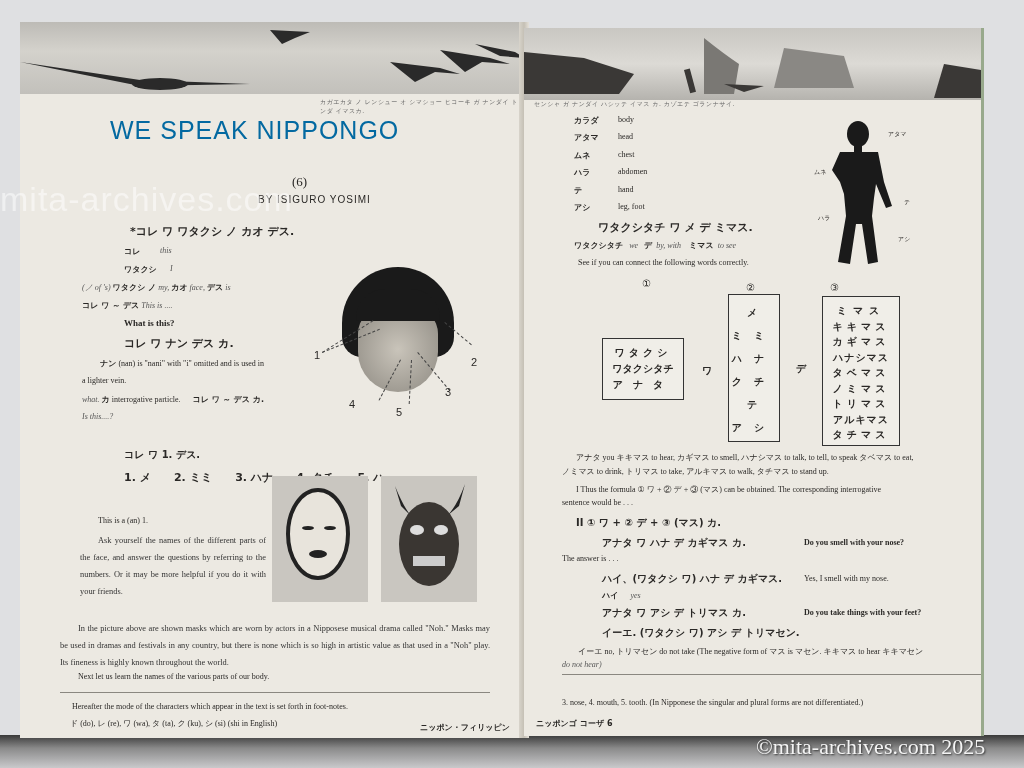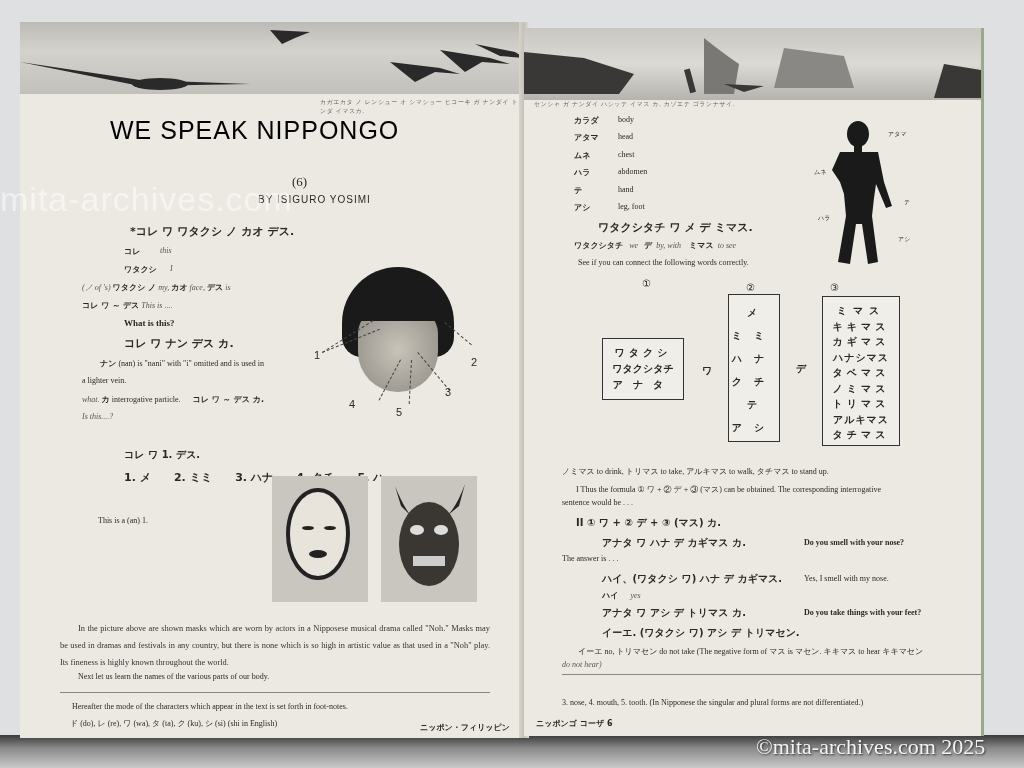--- a/index.html
+++ b/index.html
@@ -7,21 +7,21 @@
 body{position:relative;font-family:"Liberation Serif",serif;color:#2a2826}
 .bg-bottom{position:absolute;left:0;top:735px;width:1024px;height:33px;background:linear-gradient(#3a3a3a,#8a8a8a 40%,#c9c9cb)}
 .page{position:absolute;background:#ece9e2;overflow:hidden}
 .page.left{left:20px;top:22px;width:504px;height:716px;box-shadow:-2px 0 0 #555 inset}
 .page.right{left:524px;top:28px;width:460px;height:708px;border-right:3px solid #98a98c}
 .spine{position:absolute;left:519px;top:22px;width:10px;height:716px;background:linear-gradient(90deg,#d8d4cb,#c5c0b5,#e4e0d8)}
 .photo-strip{position:absolute;left:0;top:0;height:72px;background:linear-gradient(180deg,#bdbbb6,#d4d2cc 40%,#c2c0bb)}
 .left .photo-strip{width:504px}
 .right .photo-strip{width:480px;background:linear-gradient(180deg,#c9c7c2,#dcdad5 50%,#b5b3ae)}
 .caption-small{position:absolute;font-family:"DejaVu Sans",sans-serif;font-size:6px;color:#666;letter-spacing:0.5px}
-.title-en{position:absolute;left:90px;top:94px;font-family:"Liberation Sans",sans-serif;font-size:25px;color:#000000;letter-spacing:1px}
+.title-en{position:absolute;left:90px;top:94px;font-family:"Liberation Sans",sans-serif;font-size:25px;color:#0369a1;letter-spacing:1px}
 .title-jp{position:absolute;left:96px;top:126px;font-family:"DejaVu Sans",sans-serif;font-weight:bold;font-size:17px;letter-spacing:6px;color:#1d1d1d}
 .num6{position:absolute;left:272px;top:152px;font-size:13px}
 .byline{position:absolute;left:238px;top:172px;font-family:"Liberation Sans",sans-serif;font-size:10px;letter-spacing:1px}
 .t{position:absolute;white-space:nowrap}
 .jp{font-family:"DejaVu Sans",sans-serif;font-weight:bold}
 .it{font-style:italic;color:#555}
 .s9{font-size:9px}.s8{font-size:8px}.s10{font-size:10px}.s11{font-size:11px}
 .para{position:absolute;font-size:8.4px;line-height:17px;text-align:justify;color:#333}
 .face{position:absolute;left:322px;top:245px;width:112px;height:125px}
 .face .hair{position:absolute;left:0;top:0;width:112px;height:90px;background:#1a1a1a;border-radius:56px 56px 20px 20px}
@@ -121,20 +121,21 @@
   <div class="t jp s10" style="left:104px;top:426px">コレ ワ  1.  デス.</div>
   <div class="t jp s11" style="left:104px;top:448px">
     <span>1.</span> <span>メ</span>&nbsp;&nbsp;&nbsp;&nbsp;&nbsp;
     <span>2.</span> <span>ミミ</span>&nbsp;&nbsp;&nbsp;&nbsp;&nbsp;
     <span>3.</span> <span>ハナ</span>&nbsp;&nbsp;&nbsp;&nbsp;&nbsp;
     <span>4.</span> <span>クチ</span>&nbsp;&nbsp;&nbsp;&nbsp;&nbsp;
     <span>5.</span> <span>ハ</span>
   </div>
 
   <div class="t s8" style="left:78px;top:494px">This is a (an)  1.</div>
+  <div class="para" style="left:60px;top:510px;width:186px;text-indent:18px">Ask yourself the names of the different parts of the face, and answer the questions by referring to the numbers.  Or it may be more helpful if you do it with your friends.</div>
 
   <div class="maskbox mask1">
     <svg width="96" height="126">
         <ellipse cx="46" cy="58" rx="30" ry="44" fill="#e8e4dc" stroke="#222" stroke-width="4"></ellipse>
         <ellipse cx="36" cy="52" rx="6" ry="2" fill="#222"></ellipse>
         <ellipse cx="58" cy="52" rx="6" ry="2" fill="#222"></ellipse>
         <ellipse cx="46" cy="78" rx="9" ry="4" fill="#222"></ellipse>
       </svg>
   </div>
   <div class="maskbox mask2">
@@ -240,20 +241,21 @@
     <div class="cell" style="line-height:15.5px">キキマス</div>
     <div class="cell" style="line-height:15.5px">カギマス</div>
     <div class="cell" style="line-height:15.5px;letter-spacing:1px">ハナシマス</div>
     <div class="cell" style="line-height:15.5px">タベマス</div>
     <div class="cell" style="line-height:15.5px">ノミマス</div>
     <div class="cell" style="line-height:15.5px">トリマス</div>
     <div class="cell" style="line-height:15.5px;letter-spacing:1px">アルキマス</div>
     <div class="cell" style="line-height:15.5px">タチマス</div>
   </div>
 
+  <div class="t s8" style="left:52px;top:424px">アナタ you   キキマス to hear,   カギマス to smell,   ハナシマス to talk, to tell, to speak   タベマス to eat,</div>
   <div class="t s8" style="left:38px;top:438px">ノミマス to drink,   トリマス to take,   アルキマス to walk,   タチマス to stand up.</div>
   <div class="t s8" style="left:52px;top:456px">I  Thus the formula ① ワ + ② デ + ③ (マス) can be obtained.  The corresponding interrogative</div>
   <div class="t s8" style="left:38px;top:470px">sentence would be . . .</div>
   <div class="t jp s10" style="left:52px;top:488px">II  ① ワ + ② デ + ③ (マス) カ.</div>
 
   <div class="t jp s10" style="left:78px;top:508px">アナタ ワ  ハナ デ  カギマス カ.</div>
   <div class="t s8" style="left:280px;top:510px;font-weight:bold">Do you smell with your nose?</div>
   <div class="t s8" style="left:38px;top:526px">The answer is . . .</div>
   <div class="t jp s10" style="left:78px;top:544px">ハイ、(ワタクシ ワ)  ハナ デ  カギマス.</div>
   <div class="t s8" style="left:280px;top:546px;font-weight:normal">Yes, I smell with my nose.</div>

